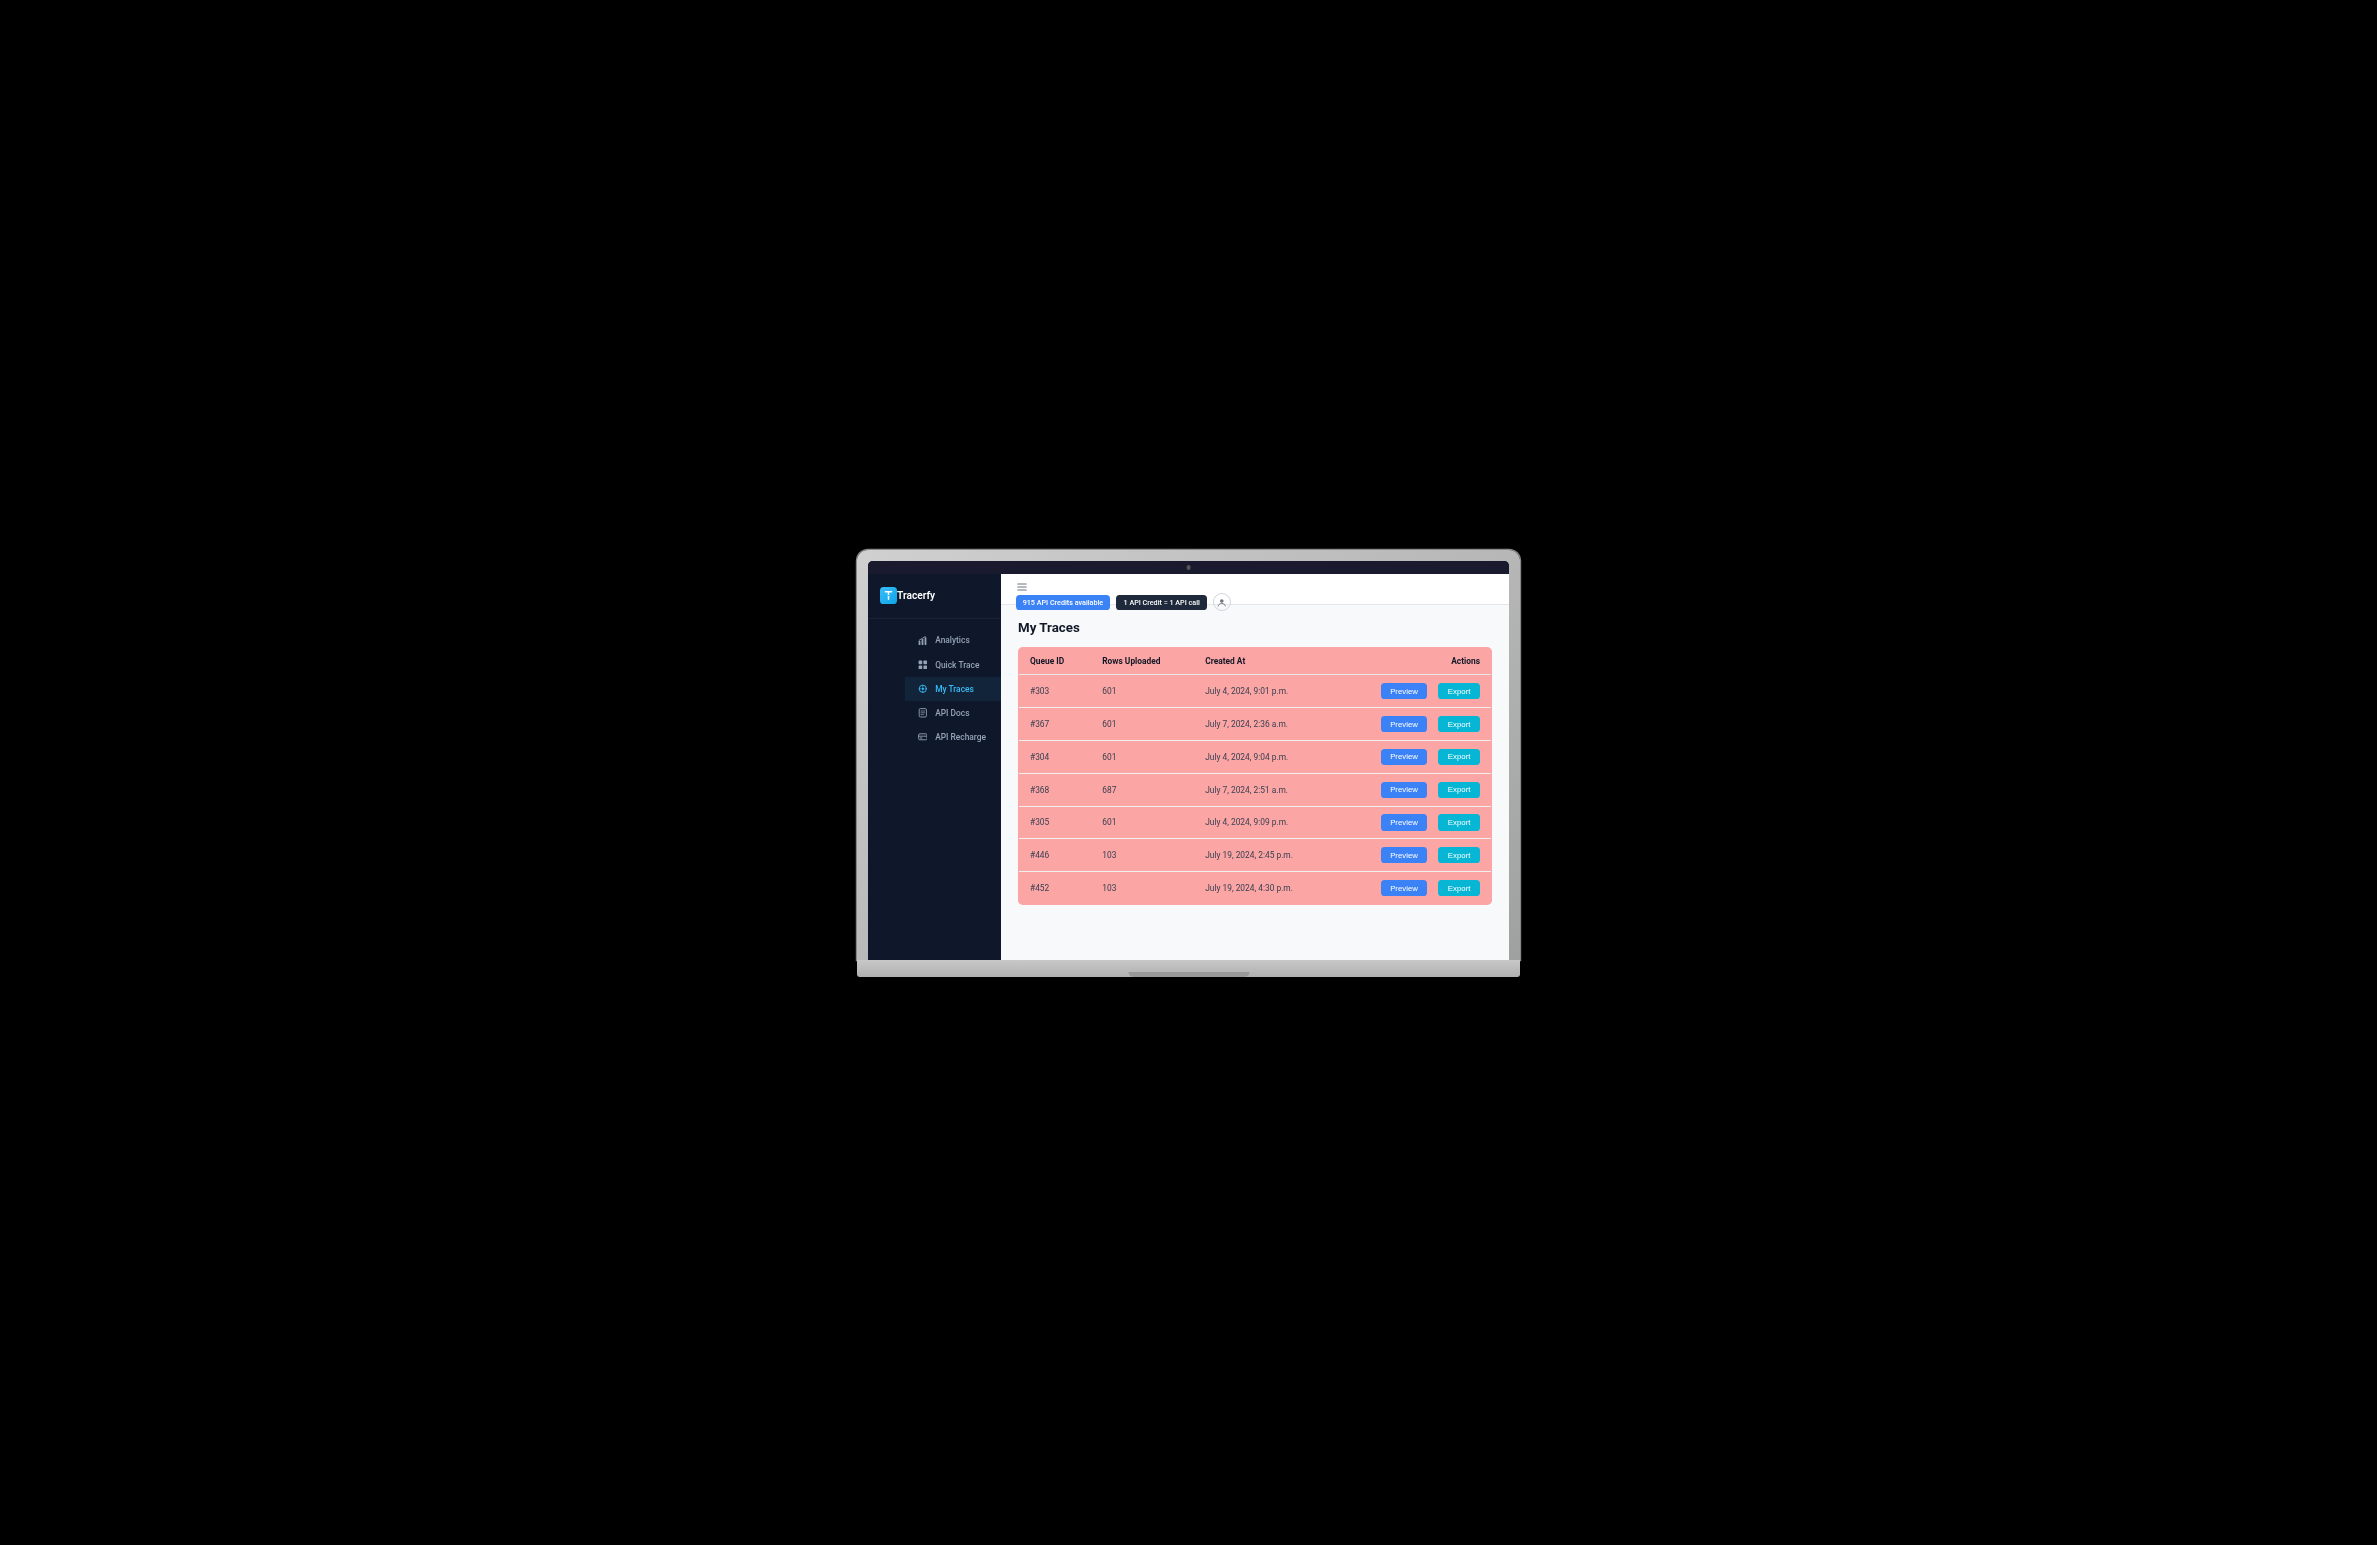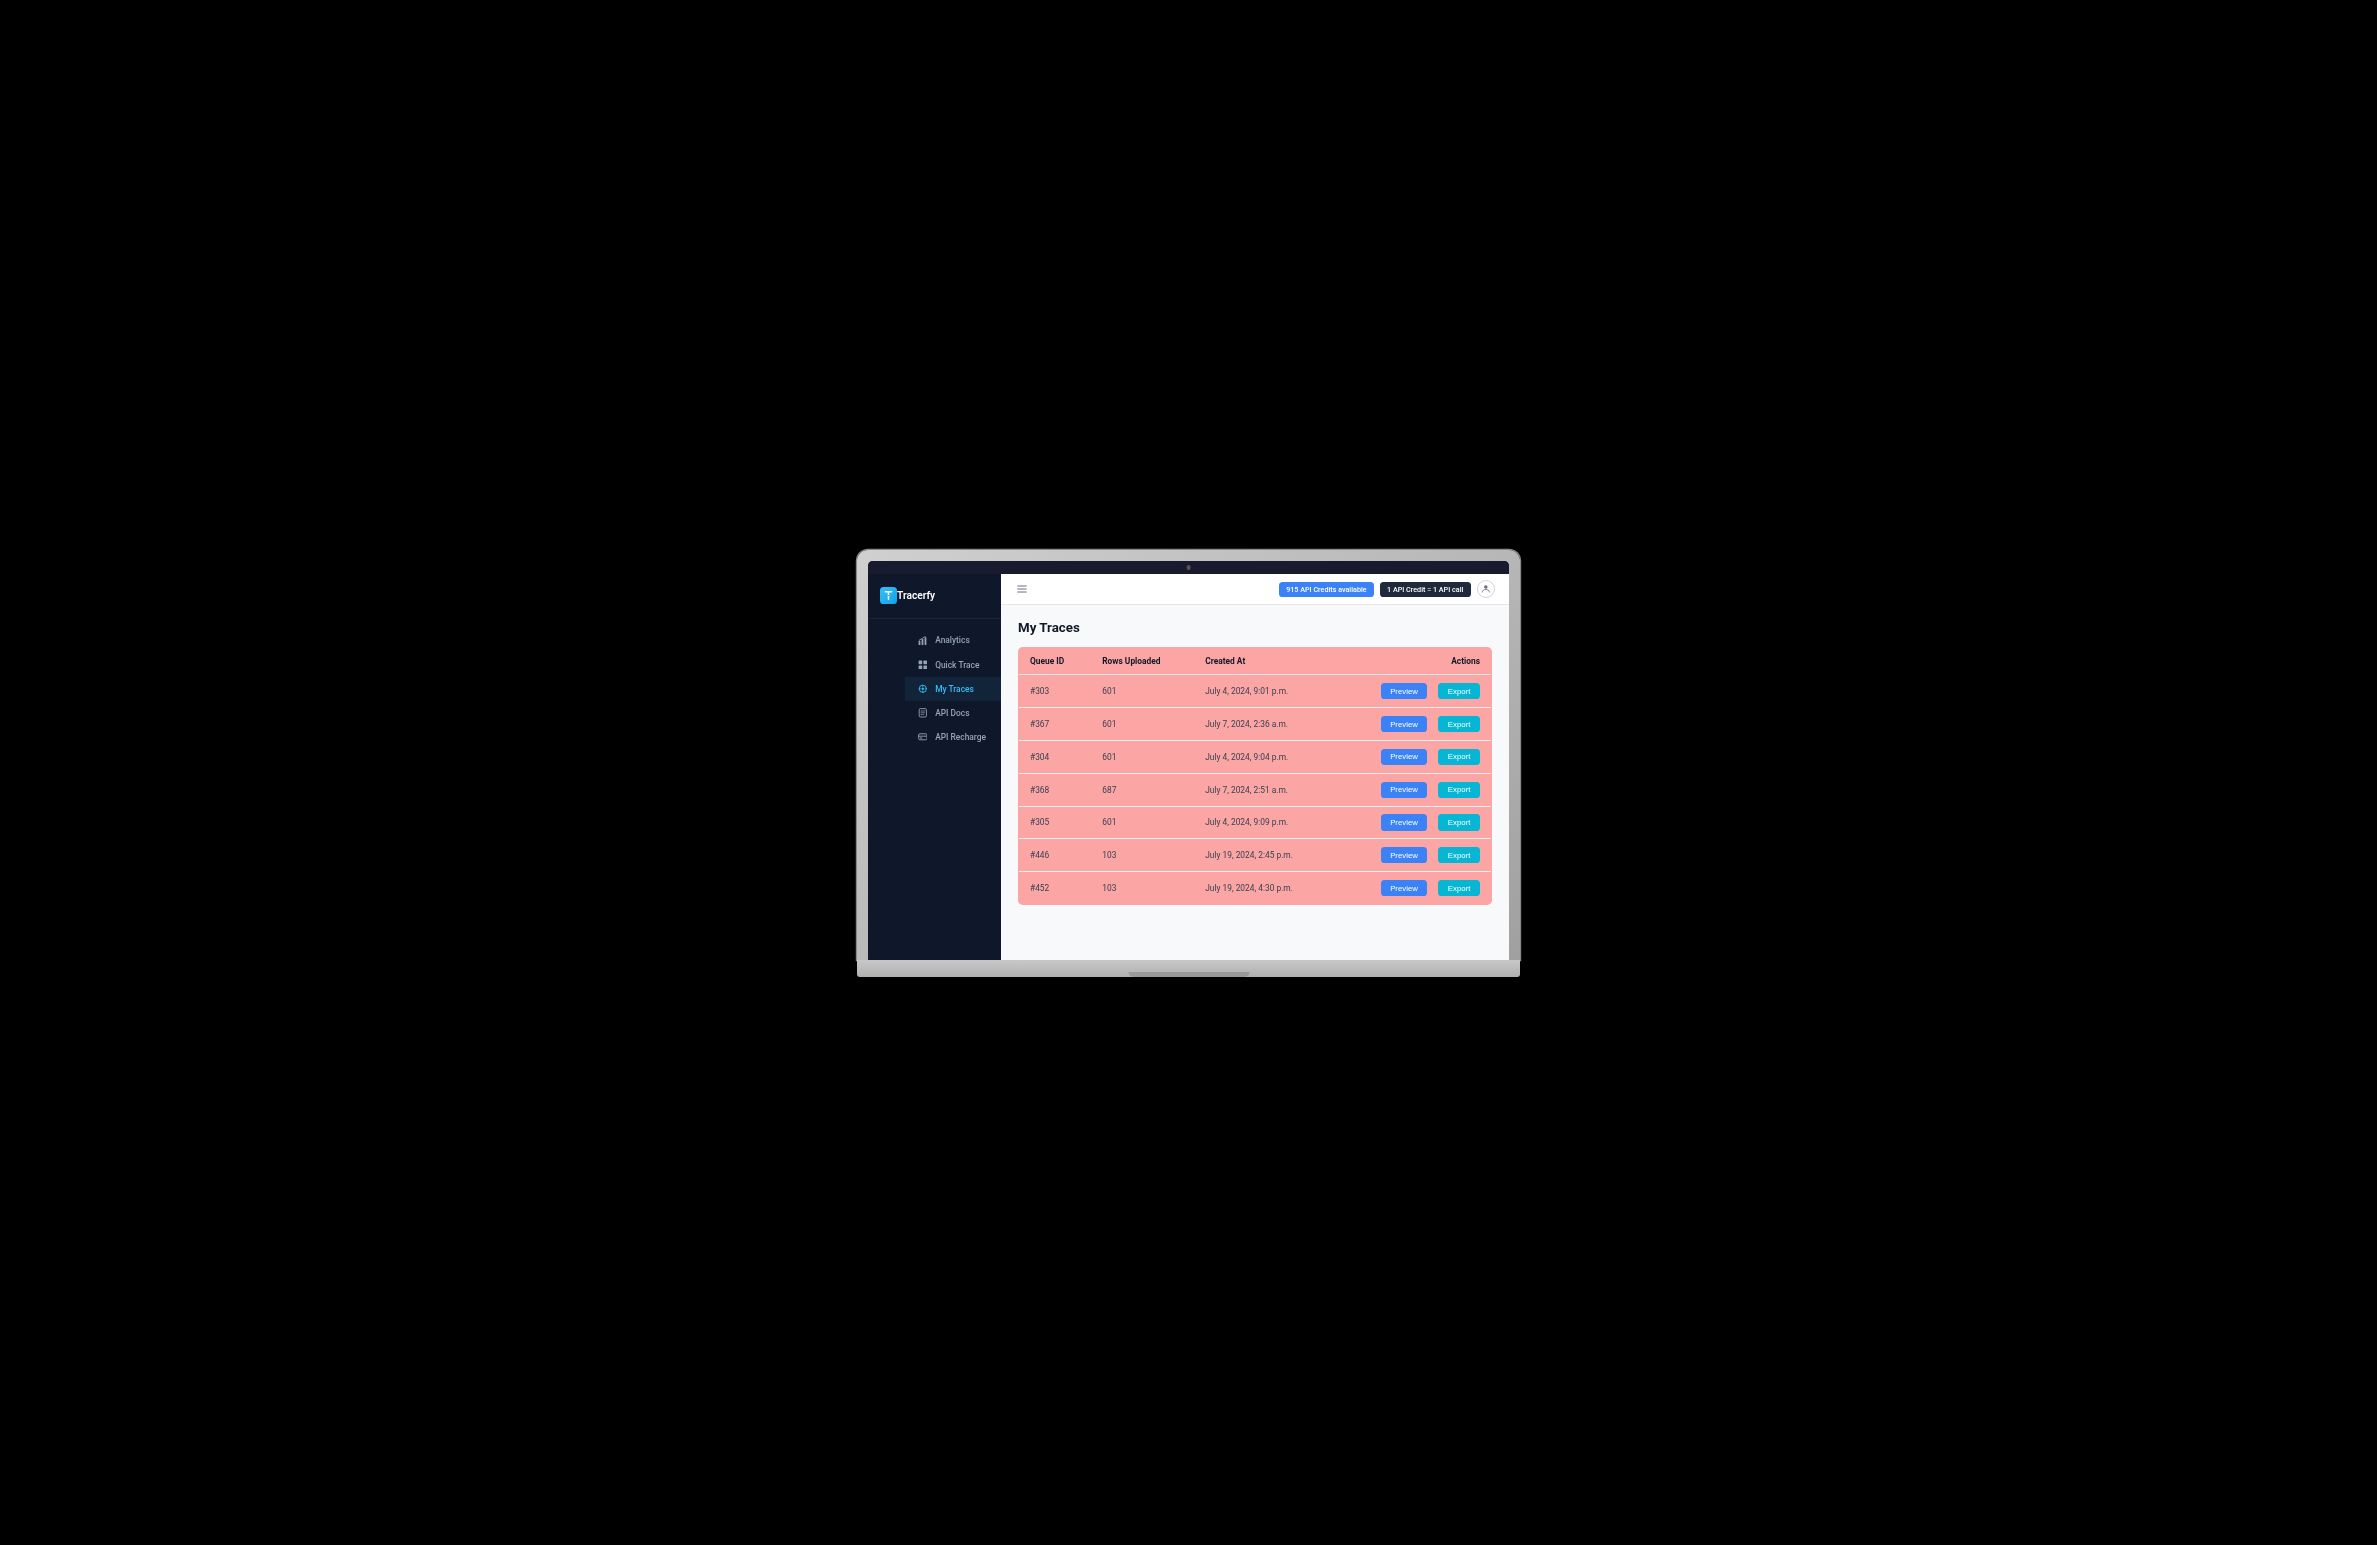--- a/index.html
+++ b/index.html
@@ -146,24 +146,25 @@
       flex-direction: column;
       background: #f8f9fb;
       overflow: hidden;
     }
 
     
     .header {
       background: #fff;
       padding: 7.2px 14.5px;
       display: flex;
-      align-items: center;
+      align-items: flex-start;
       justify-content: space-between;
       border-bottom: 0.6px solid #e5e7eb;
       height: 31px;
+      flex-direction: column;
     }
 
     .header-left {
       display: flex;
       align-items: center;
       gap: 7.2px;
     }
 
     .menu-toggle {
       cursor: pointer;

